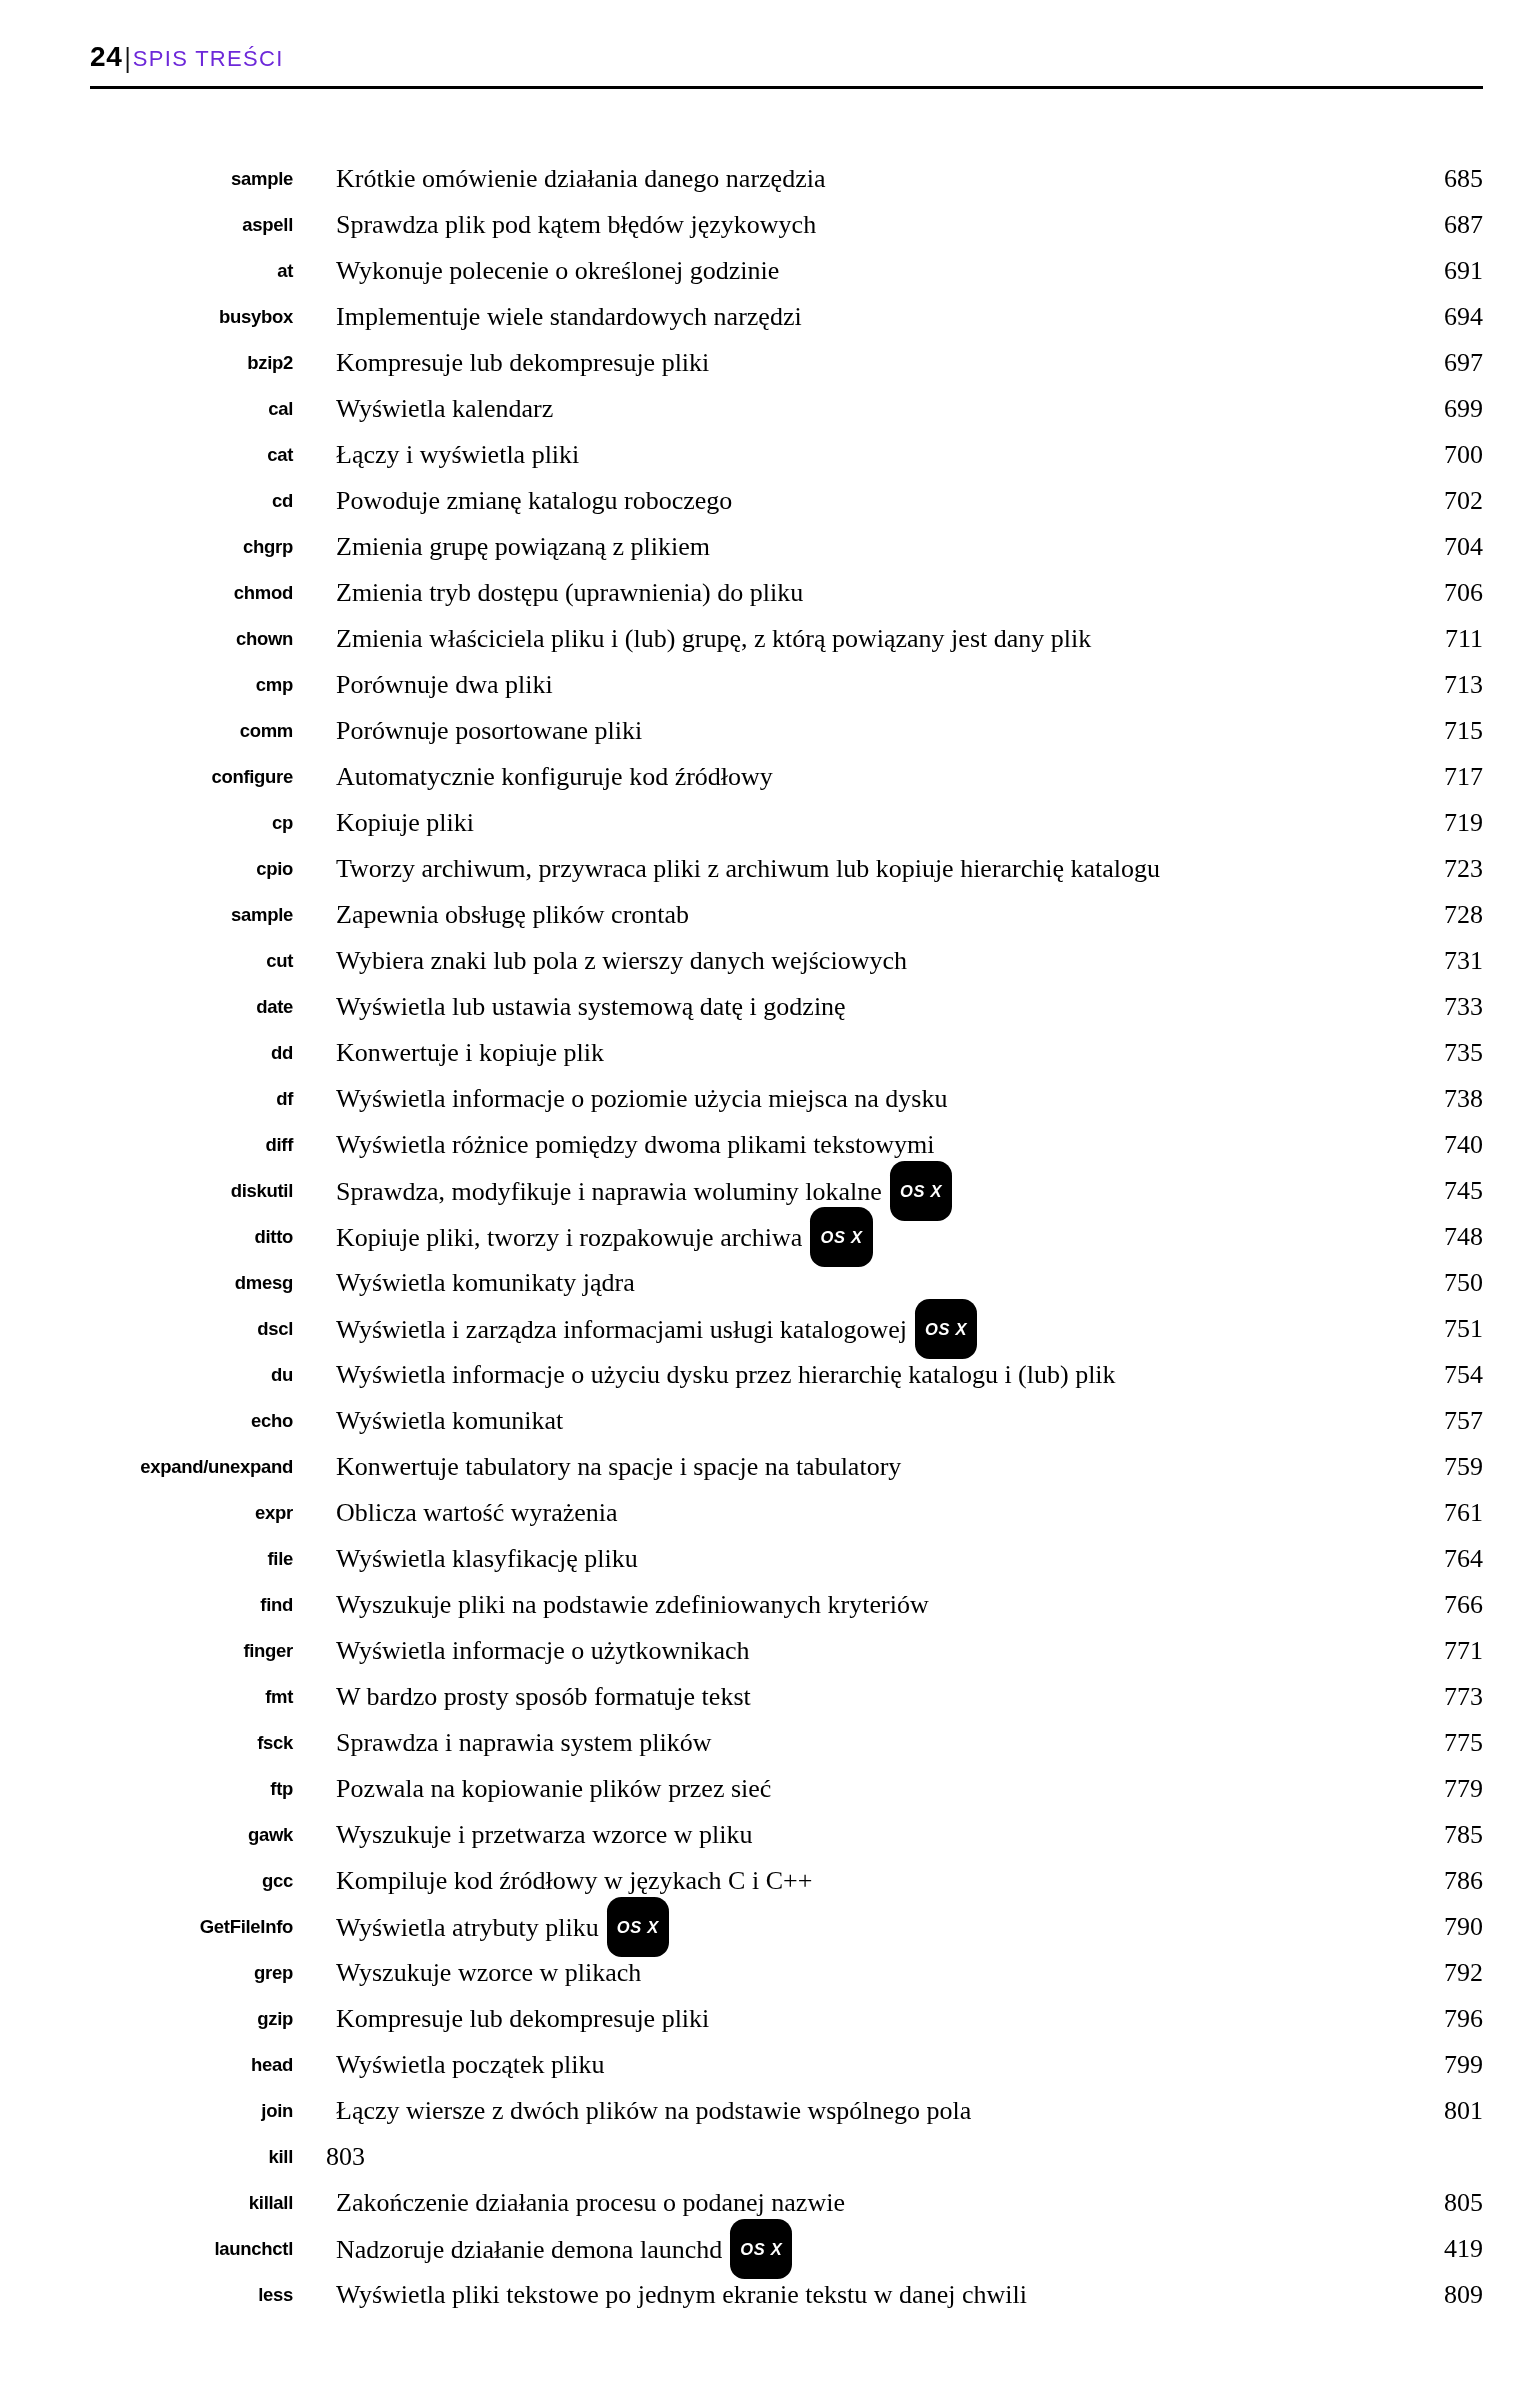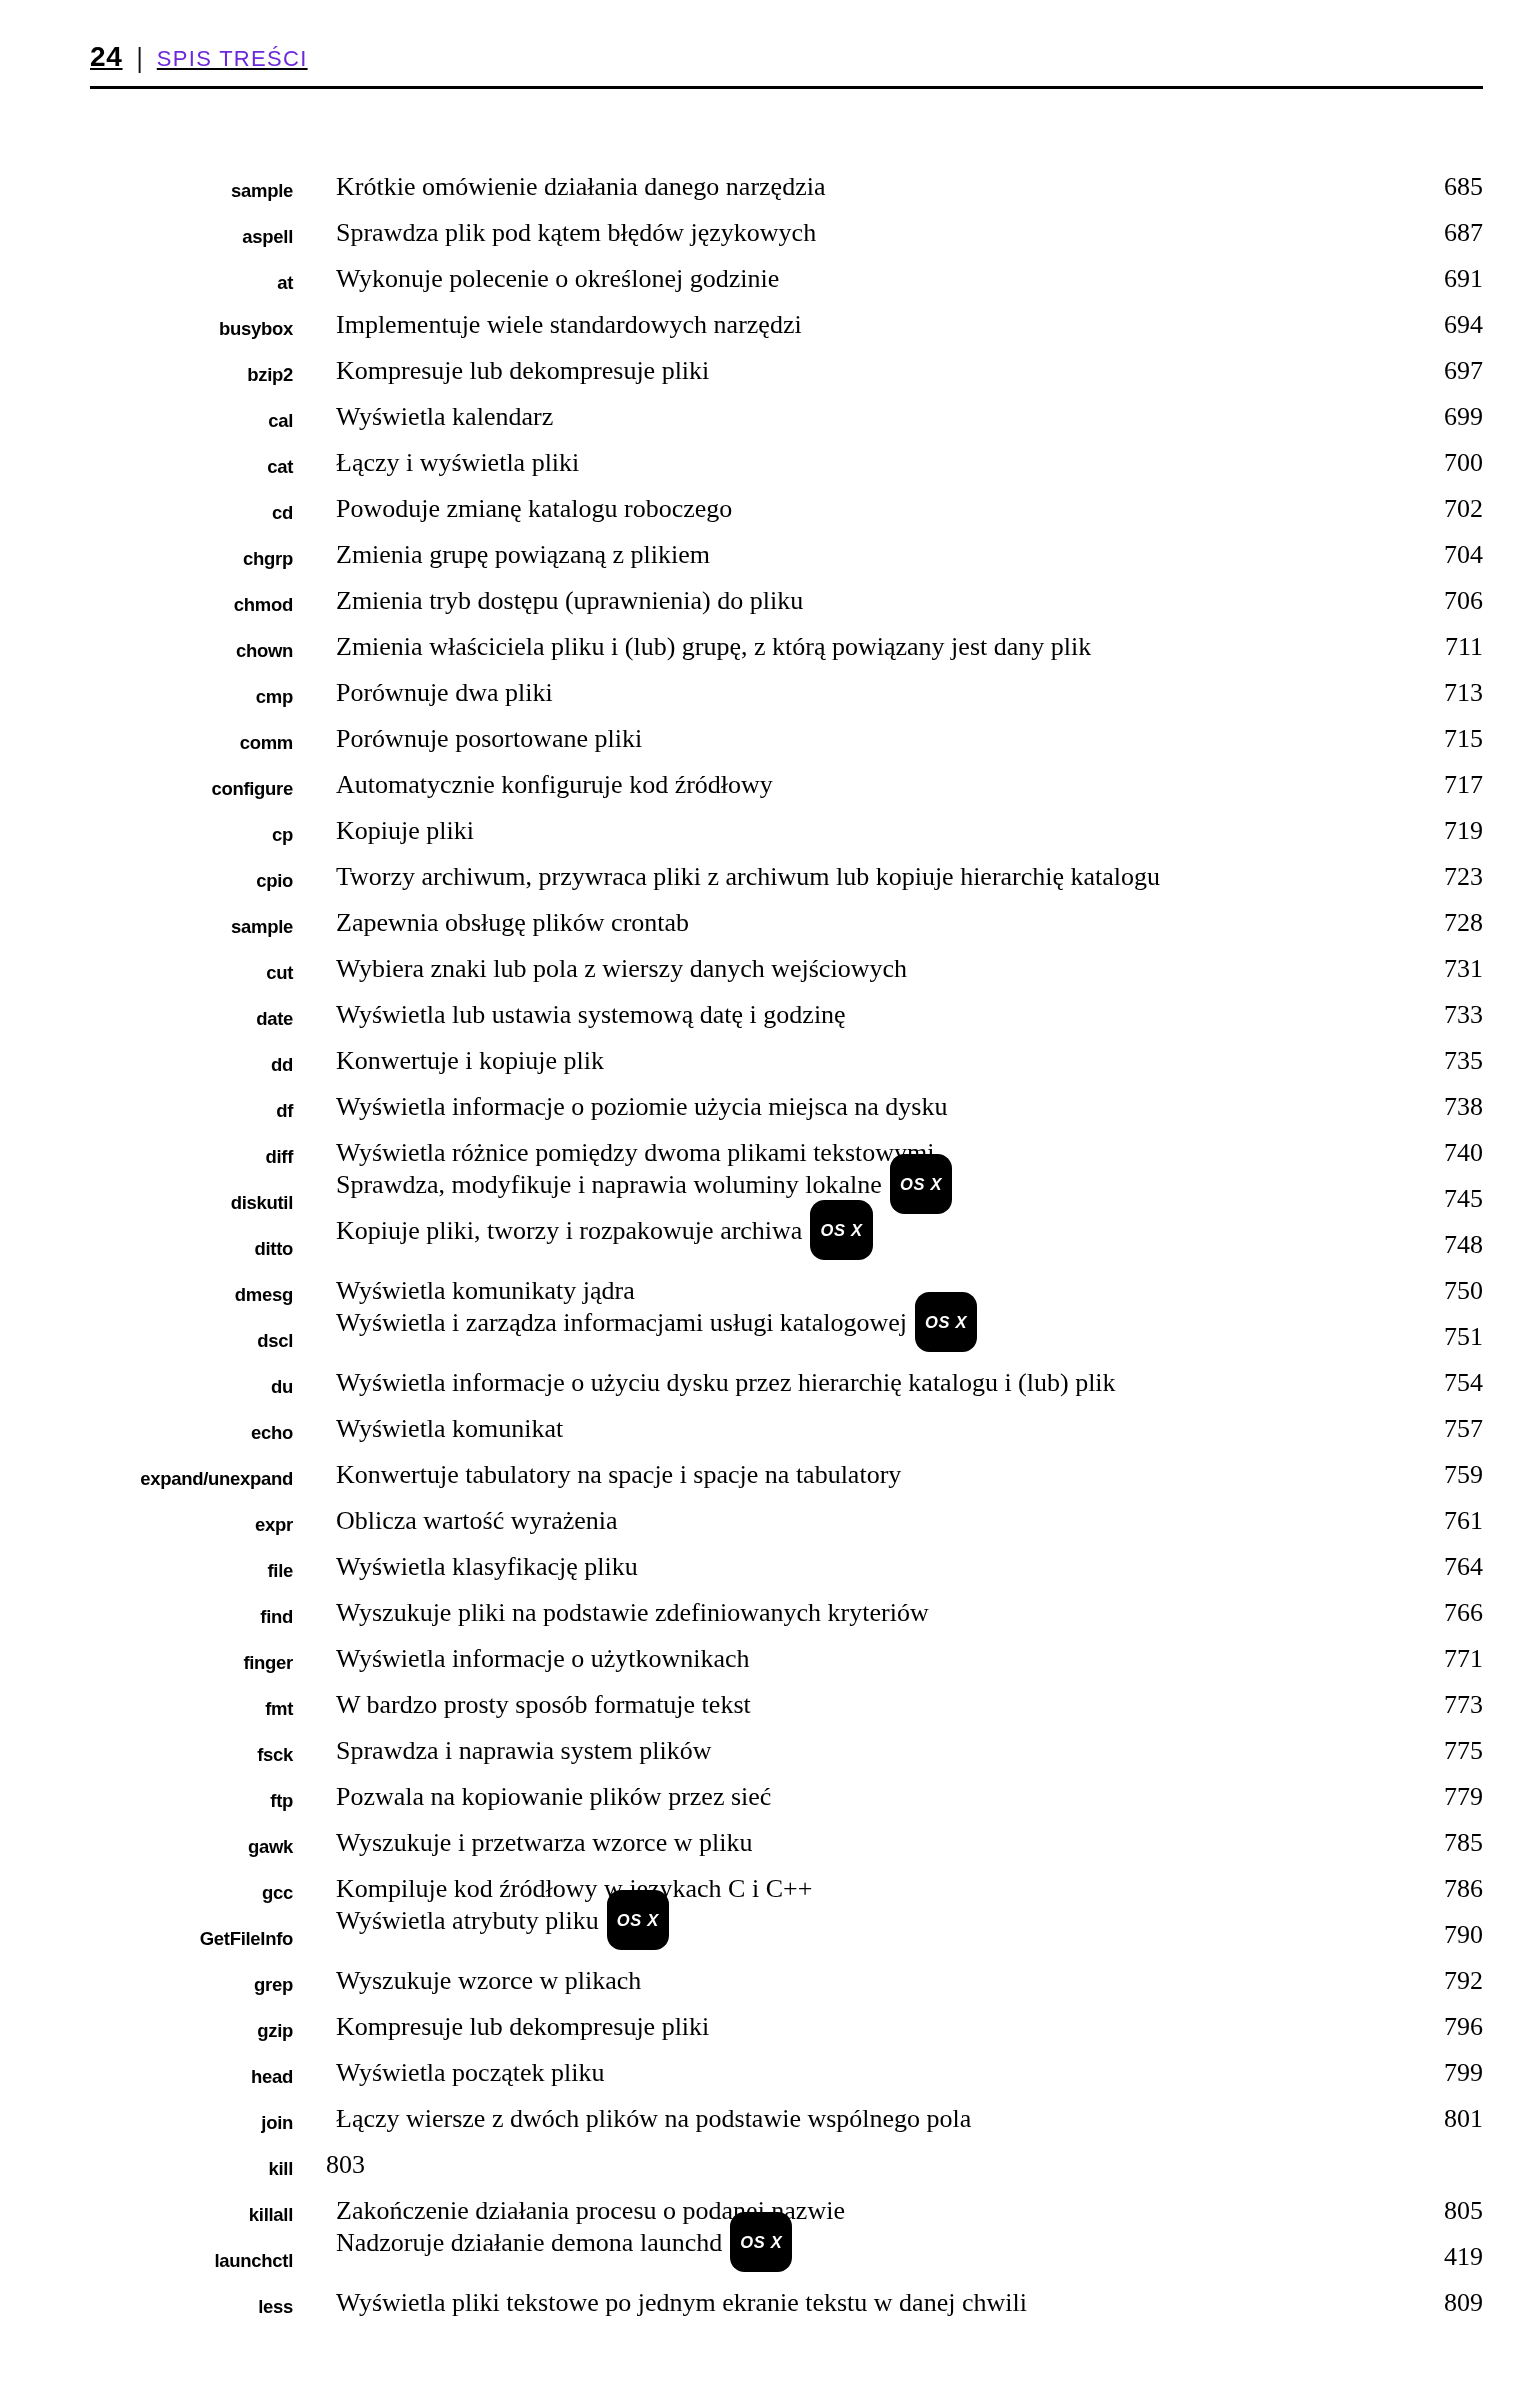--- a/index.html
+++ b/index.html
@@ -16,24 +16,23 @@
   }
   .page {
     box-sizing: border-box;
     width: 1531px;
     height: 2401px;
     padding: 32px 48px 0 90px;
   }
   .header {
     display: flex;
     align-items: baseline;
-    gap: 14px;
+    gap: 2px;
     font-family: "Liberation Sans", sans-serif;
     margin-top: 9.2px;
-    text-decoration: underline;
   }
   .page-num {
     font-weight: bold;
     font-size: 28px;
     letter-spacing: 0.7px;
   }
   .divider {
     font-size: 24px;
     font-weight: 300;
     color: #111111;
@@ -46,21 +45,21 @@
   }
   .rule {
     border-bottom: 3.3px solid #000000;
     margin-top: 13px;
   }
   .toc {
     margin-top: 67px;
   }
   .row {
     display: flex;
-    align-items: flex-end;
+    align-items: center;
     height: 46px;
   }
   .cmd {
     flex: none;
     width: 203px;
     text-align: right;
     font-family: "Liberation Sans", sans-serif;
     font-weight: 600;
     font-size: 18.5px;
     letter-spacing: -0.3px;

